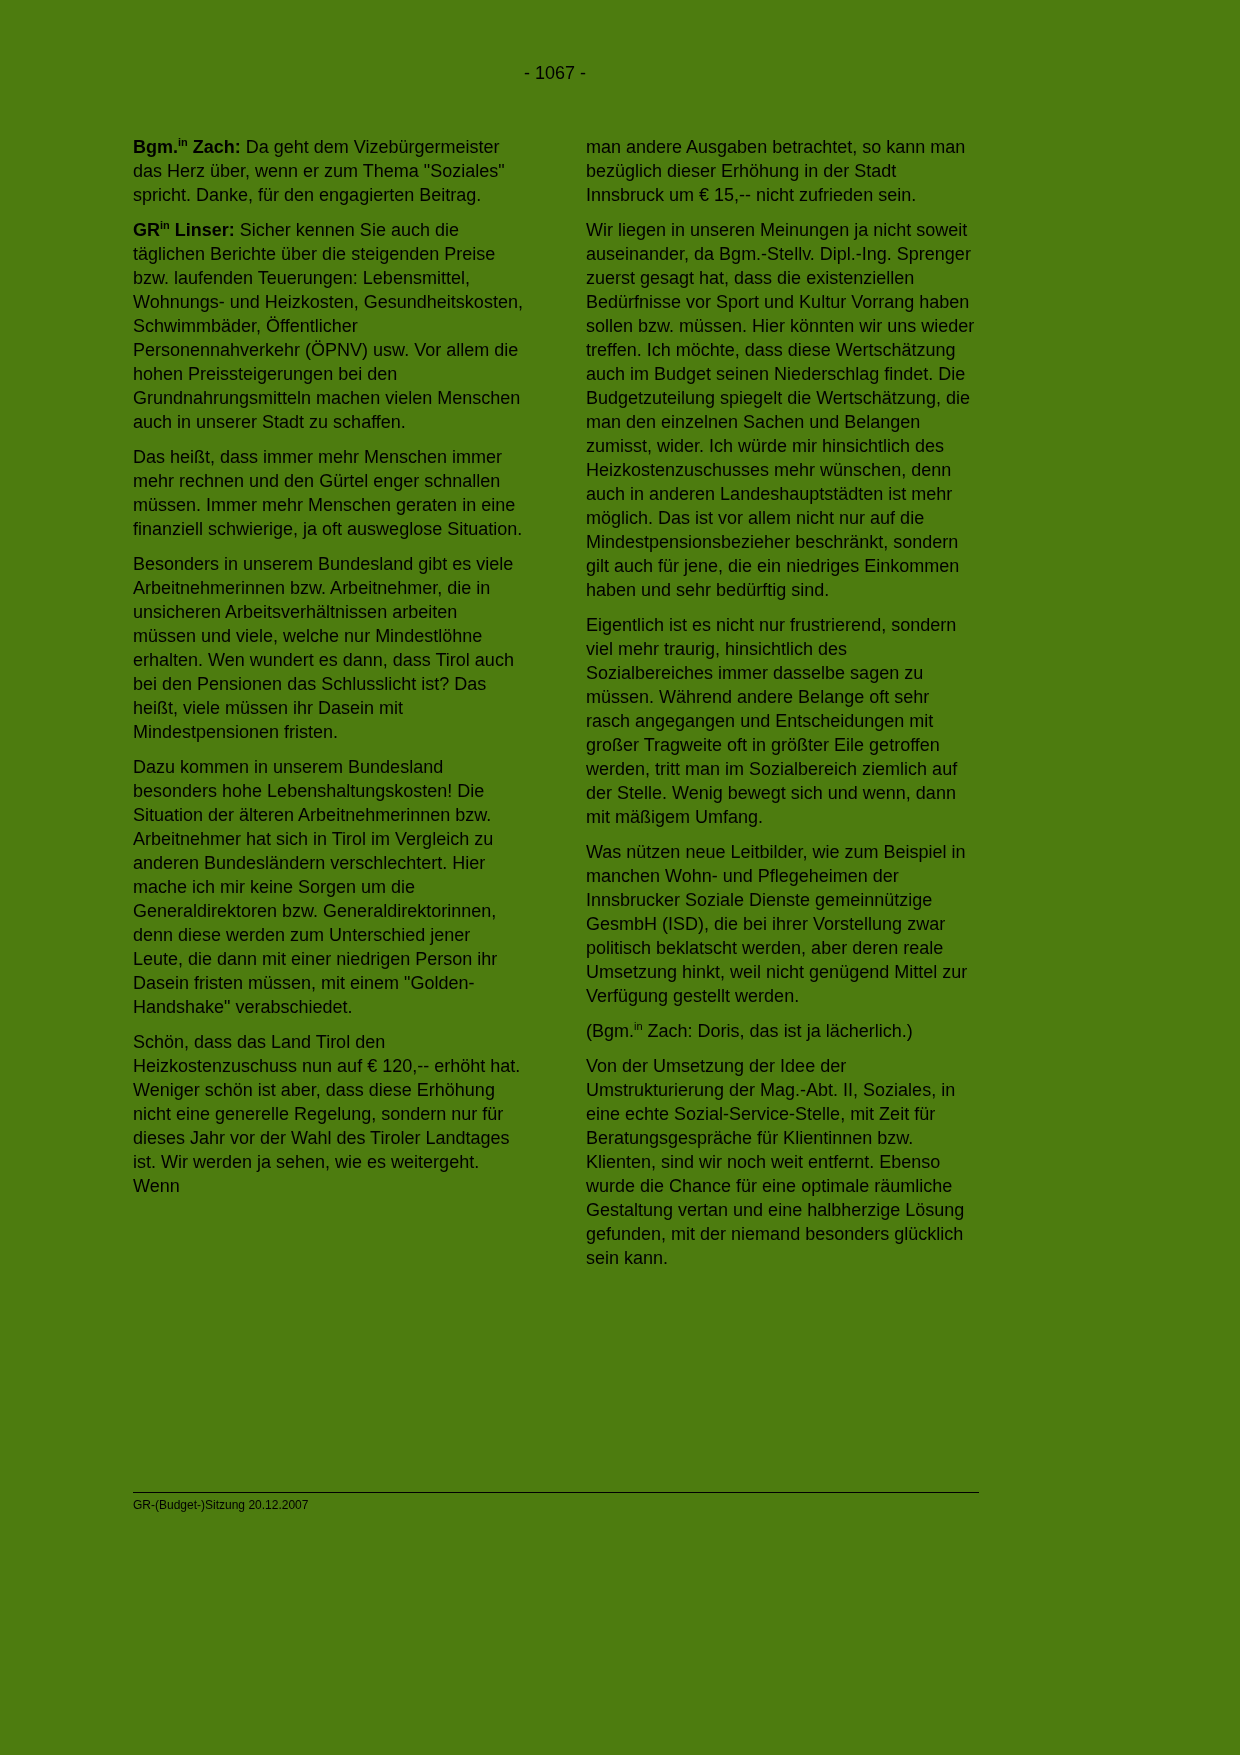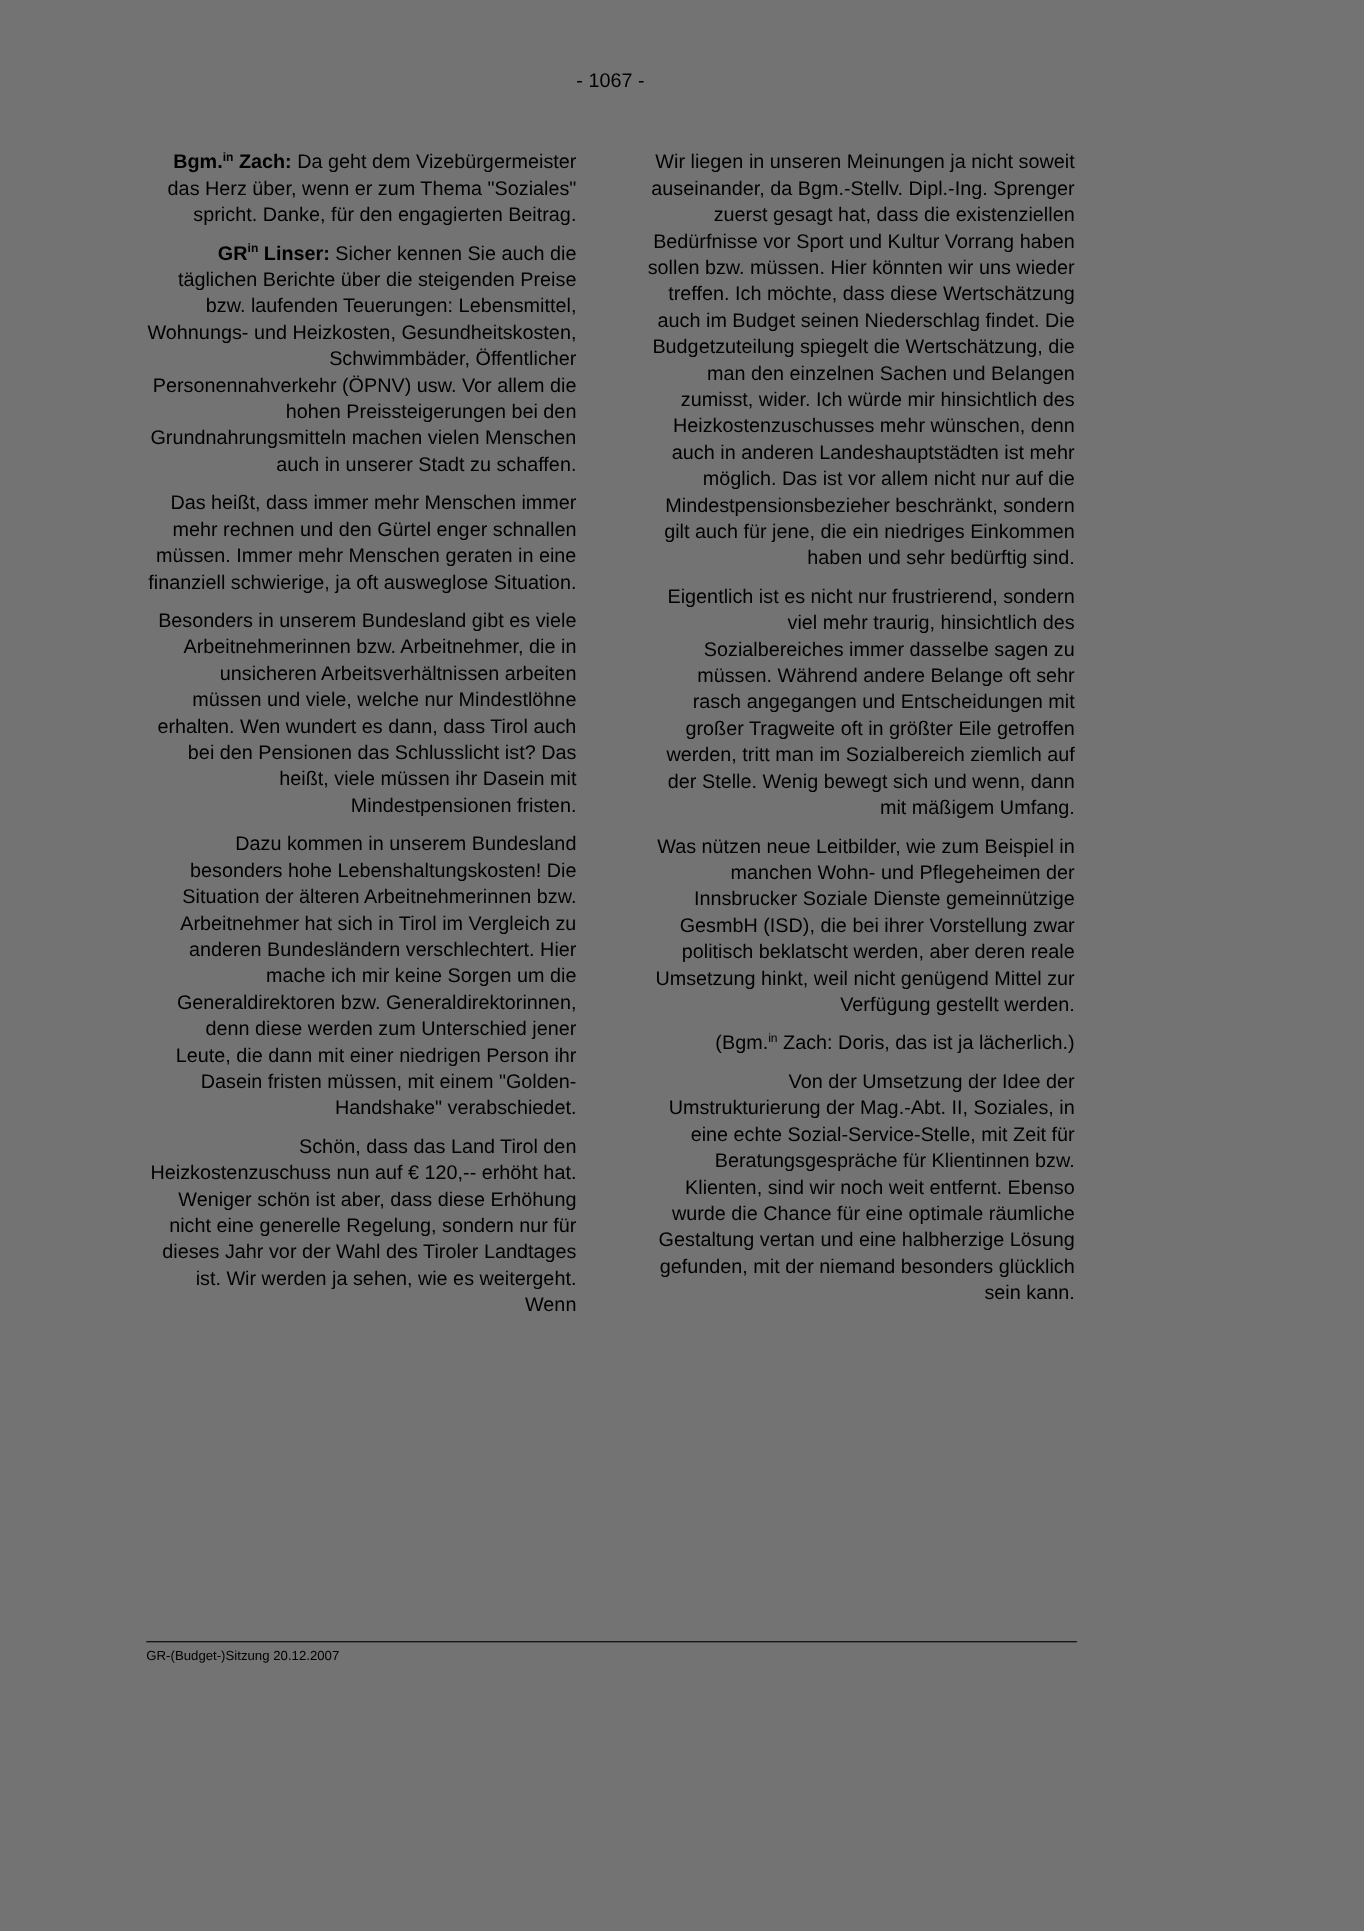--- a/index.html
+++ b/index.html
@@ -4,21 +4,21 @@
 <style>
   html, body {
     margin: 0;
     padding: 0;
     background: #ffffff;
   }
   .page {
     position: relative;
     width: 1240px;
     height: 1755px;
-    background: #737373;
+    background: #4d7c0f;
     color: #000000;
     font-family: "Liberation Sans", sans-serif;
     overflow: hidden;
   }
   .content {
     position: absolute;
     left: 133px;
     top: 0;
     width: 844px;
   }
@@ -30,21 +30,21 @@
   }
   .columns {
     display: flex;
     gap: 62px;
     margin-top: 51px;
   }
   .col {
     width: 391px;
     font-size: 18px;
     line-height: 24px;
-    text-align: right;
+    text-align: left;
   }
   .col p {
     margin: 0 0 11px 0;
   }
   b {
     font-weight: bold;
   }
   sup {
     font-size: 11px;
     line-height: 0;
@@ -78,20 +78,21 @@
 
         <p><b><span>GR</span><sup>in</sup><span> Linser:</span></b><span> Sicher kennen Sie auch die täglichen Berichte über die steigenden Preise bzw. laufenden Teuerungen: Lebensmittel, Wohnungs- und Heizkosten, Gesundheitskosten, Schwimmbäder, Öffentlicher Personennahverkehr (ÖPNV) usw. Vor allem die hohen Preissteigerungen bei den Grundnahrungsmitteln machen vielen Menschen auch in unserer Stadt zu schaffen.</span></p>
 
         <p>Das heißt, dass immer mehr Menschen immer mehr rechnen und den Gürtel enger schnallen müssen. Immer mehr Menschen geraten in eine finanziell schwierige, ja oft ausweglose Situation.</p>
         <p>Besonders in unserem Bundesland gibt es viele Arbeitnehmerinnen bzw. Arbeitnehmer, die in unsicheren Arbeitsverhältnissen arbeiten müssen und viele, welche nur Mindestlöhne erhalten. Wen wundert es dann, dass Tirol auch bei den Pensionen das Schlusslicht ist? Das heißt, viele müssen ihr Dasein mit Mindestpensionen fristen.</p>
         <p>Dazu kommen in unserem Bundesland besonders hohe Lebenshaltungskosten! Die Situation der älteren Arbeitnehmerinnen bzw. Arbeitnehmer hat sich in Tirol im Vergleich zu anderen Bundesländern verschlechtert. Hier mache ich mir keine Sorgen um die Generaldirektoren bzw. Generaldirektorinnen, denn diese werden zum Unterschied jener Leute, die dann mit einer niedrigen Person ihr Dasein fristen müssen, mit einem "Golden-Handshake" verabschiedet.</p>
         <p>Schön, dass das Land Tirol den Heizkostenzuschuss nun auf € 120,-- erhöht hat. Weniger schön ist aber, dass diese Erhöhung nicht eine generelle Regelung, sondern nur für dieses Jahr vor der Wahl des Tiroler Landtages ist. Wir werden ja sehen, wie es weitergeht. Wenn</p>
       </div>
 
       <div class="col">
+        <p>man andere Ausgaben betrachtet, so kann man bezüglich dieser Erhöhung in der Stadt Innsbruck um € 15,-- nicht zufrieden sein.</p>
         <p>Wir liegen in unseren Meinungen ja nicht soweit auseinander, da Bgm.-Stellv. Dipl.-Ing. Sprenger zuerst gesagt hat, dass die existenziellen Bedürfnisse vor Sport und Kultur Vorrang haben sollen bzw. müssen. Hier könnten wir uns wieder treffen. Ich möchte, dass diese Wertschätzung auch im Budget seinen Niederschlag findet. Die Budgetzuteilung spiegelt die Wertschätzung, die man den einzelnen Sachen und Belangen zumisst, wider. Ich würde mir hinsichtlich des Heizkostenzuschusses mehr wünschen, denn auch in anderen Landeshauptstädten ist mehr möglich. Das ist vor allem nicht nur auf die Mindestpensionsbezieher beschränkt, sondern gilt auch für jene, die ein niedriges Einkommen haben und sehr bedürftig sind.</p>
         <p>Eigentlich ist es nicht nur frustrierend, sondern viel mehr traurig, hinsichtlich des Sozialbereiches immer dasselbe sagen zu müssen. Während andere Belange oft sehr rasch angegangen und Entscheidungen mit großer Tragweite oft in größter Eile getroffen werden, tritt man im Sozialbereich ziemlich auf der Stelle. Wenig bewegt sich und wenn, dann mit mäßigem Umfang.</p>
 
         <p>Was nützen neue Leitbilder, wie zum Beispiel in manchen Wohn- und Pflegeheimen der Innsbrucker Soziale Dienste gemeinnützige GesmbH (ISD), die bei ihrer Vorstellung zwar politisch beklatscht werden, aber deren reale Umsetzung hinkt, weil nicht genügend Mittel zur Verfügung gestellt werden.</p>
 
         <p><span>(Bgm.</span><sup>in</sup><span> Zach: Doris, das ist ja lächerlich.)</span></p>
         <p>Von der Umsetzung der Idee der Umstrukturierung der Mag.-Abt. II, Soziales, in eine echte Sozial-Service-Stelle, mit Zeit für Beratungsgespräche für Klientinnen bzw. Klienten, sind wir noch weit entfernt. Ebenso wurde die Chance für eine optimale räumliche Gestaltung vertan und eine halbherzige Lösung gefunden, mit der niemand besonders glücklich sein kann.</p>
       </div>
 
     </div>

